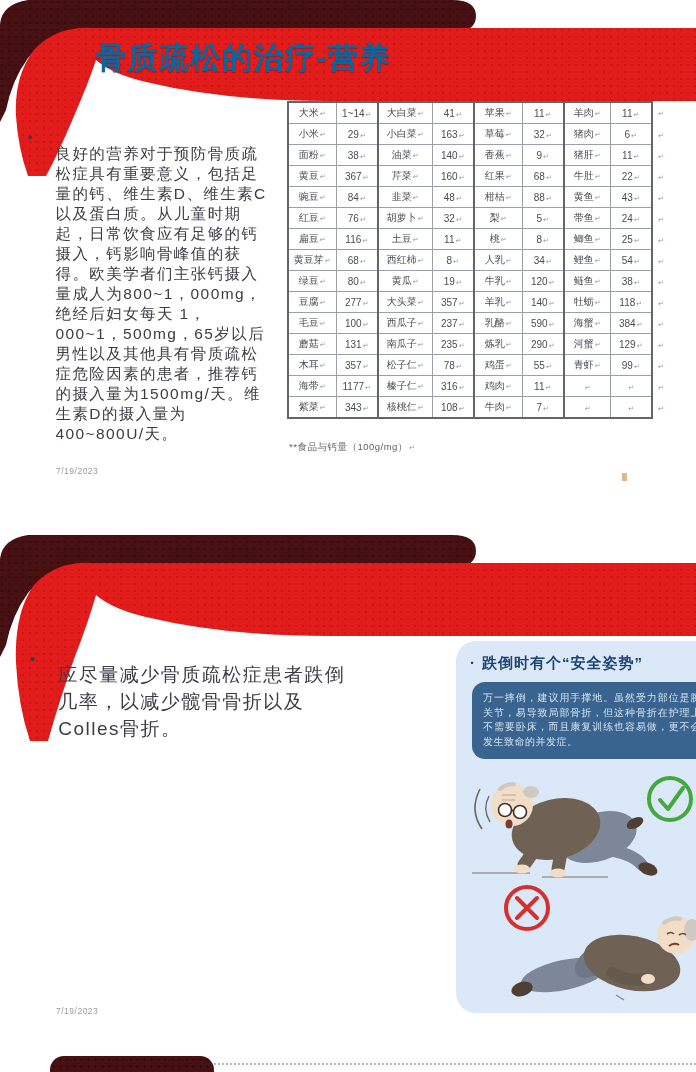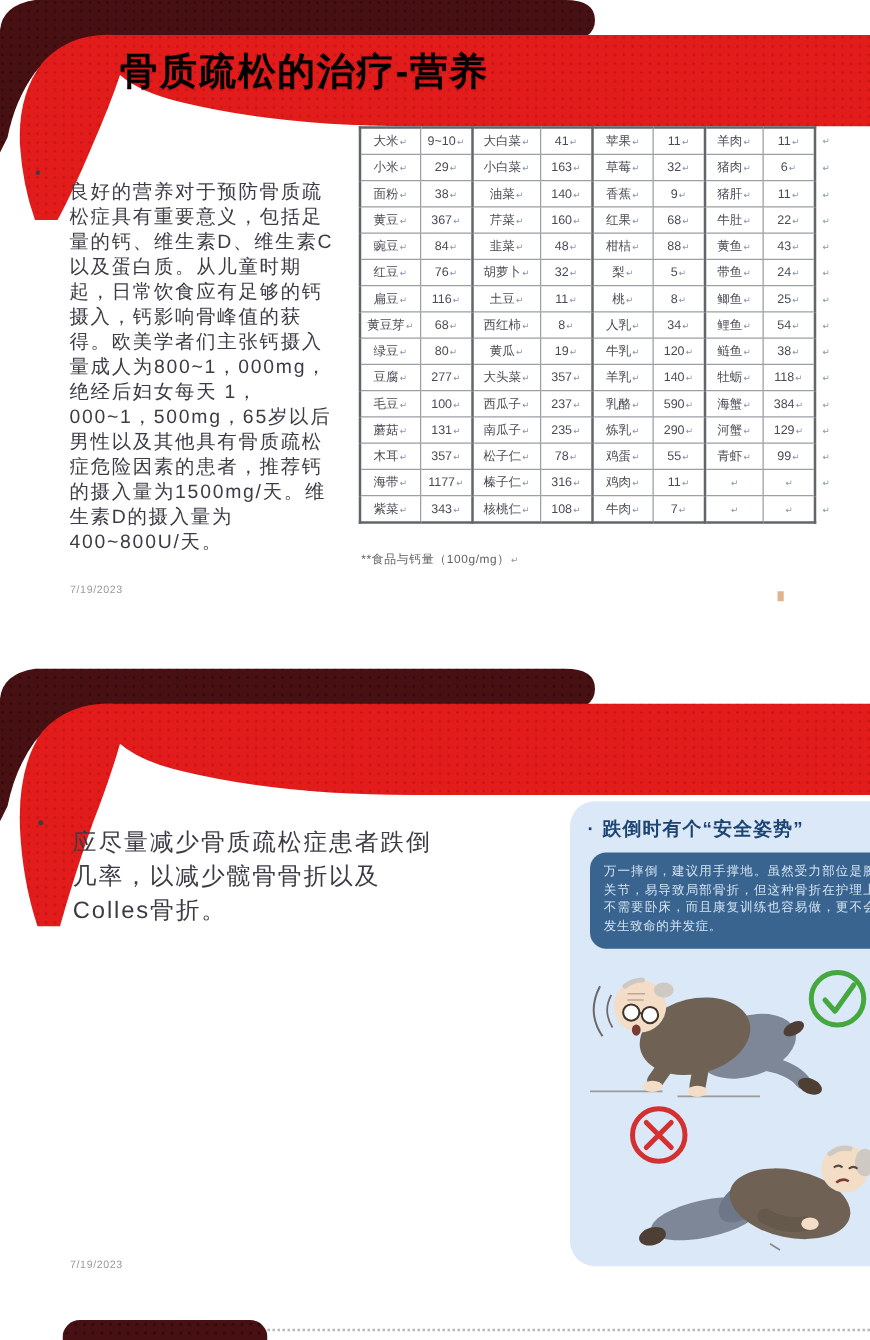--- a/index.html
+++ b/index.html
@@ -6,21 +6,21 @@
   .page{
     position:relative;width:696px;height:1072px;margin:0 auto;background:#ffffff;
     font-family:"Liberation Sans","DejaVu Sans",sans-serif;overflow:hidden;
   }
   .slide{position:absolute;left:0;width:696px;}
   #slide1{top:0;height:500px;}
   #slide2{top:533px;height:500px;}
   .hdr-svg{position:absolute;left:0;top:0;}
   .slide-title{
     position:absolute;left:96px;top:40px;margin:0;
-    color:#000000;font-size:30px;font-weight:700;letter-spacing:1.5px;line-height:36px;
+    color:#0369a1;font-size:30px;font-weight:700;letter-spacing:1.5px;line-height:36px;
     text-shadow:0 1px 1px rgba(90,0,0,.35);white-space:nowrap;
   }
   
   .bullet-block{position:absolute;display:flex;gap:7px;color:#3c3c46;}
   .bullet-block .bm{flex:0 0 auto;font-size:13px;line-height:20px;}
   .bullet-block p{margin:16px;}
   .bb-s1{left:28px;top:128px;width:258px;}
   .bb-s1 p{font-size:15.5px;line-height:20px;letter-spacing:1.4px;}
   .bb-s2{left:30px;top:112px;width:336px;}
   .bb-s2 .bm{font-size:15px;line-height:27px;}
@@ -111,21 +111,21 @@
           <col style="width:42px">
         <col style="width:48px">
           <col style="width:42px">
           <col style="width:46px">
           <col style="width:42px">
         <col style="width:18px">
       </colgroup>
       <tbody>
           <tr>
             <td><span>大米</span><span class="pmark">↵</span></td>
-            <td class="grp"><span>9~10</span><span class="pmark">↵</span></td>
+            <td class="grp"><span>1~14</span><span class="pmark">↵</span></td>
             <td><span>大白菜</span><span class="pmark">↵</span></td>
             <td class="grp"><span>41</span><span class="pmark">↵</span></td>
             <td><span>苹果</span><span class="pmark">↵</span></td>
             <td class="grp"><span>11</span><span class="pmark">↵</span></td>
             <td><span>羊肉</span><span class="pmark">↵</span></td>
             <td class="grp"><span>11</span><span class="pmark">↵</span></td>
             <td class="eor"><span class="pmark">↵</span></td>
           </tr>
           <tr>
             <td><span>小米</span><span class="pmark">↵</span></td>

